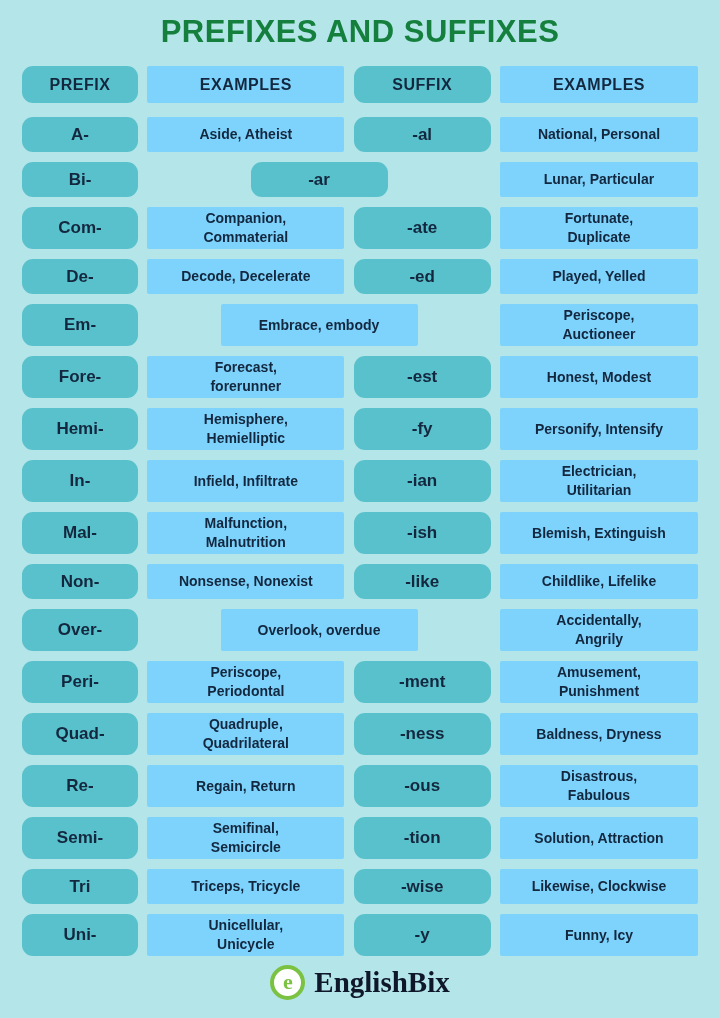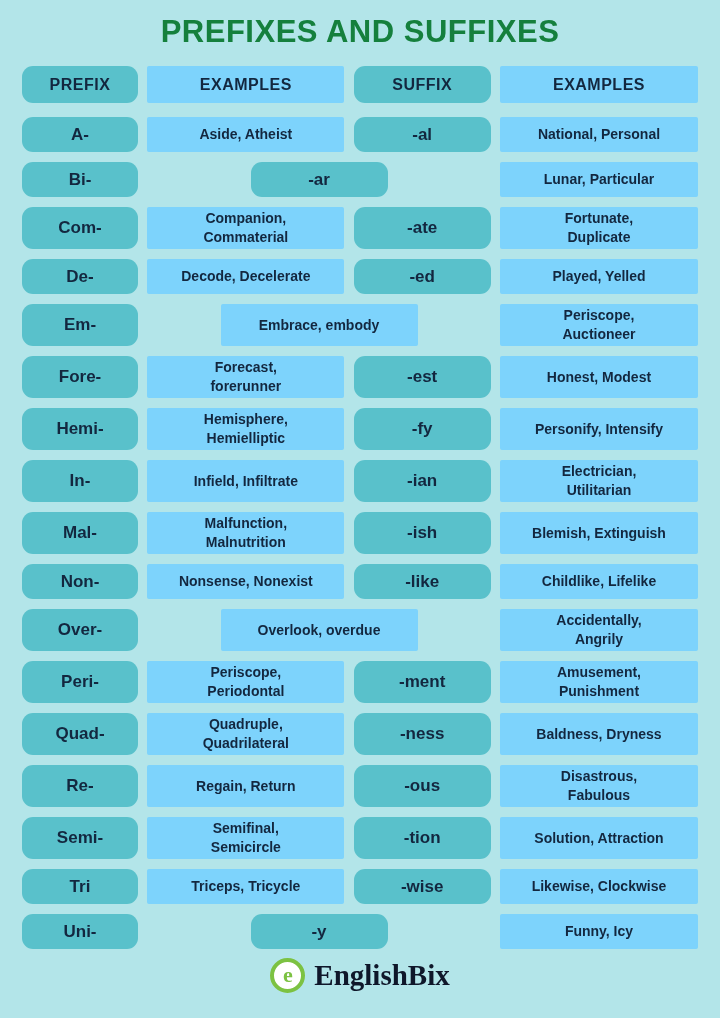--- a/index.html
+++ b/index.html
@@ -228,20 +228,22 @@
 
   <div class="row">
     <div class="cell c1 light affix-cell">Tri</div>
     <div class="cell c2 dark examples-cell">Triceps, Tricycle</div>
     <div class="cell c3 light affix-cell">-wise</div>
     <div class="cell c4 dark examples-cell">Likewise, Clockwise</div>
   </div>
 
   <div class="row">
     <div class="cell c1 light affix-cell">Uni-</div>
+    <div class="cell c2 dark examples-cell">Unicellular,
+Unicycle</div>
     <div class="cell c3 light affix-cell">-y</div>
     <div class="cell c4 dark examples-cell">Funny, Icy</div>
   </div>
 </div>
 
   </div>
 
   <div class="footer">
     <span class="logo-ring">e</span>
     <span class="brand-name">EnglishBix</span>

